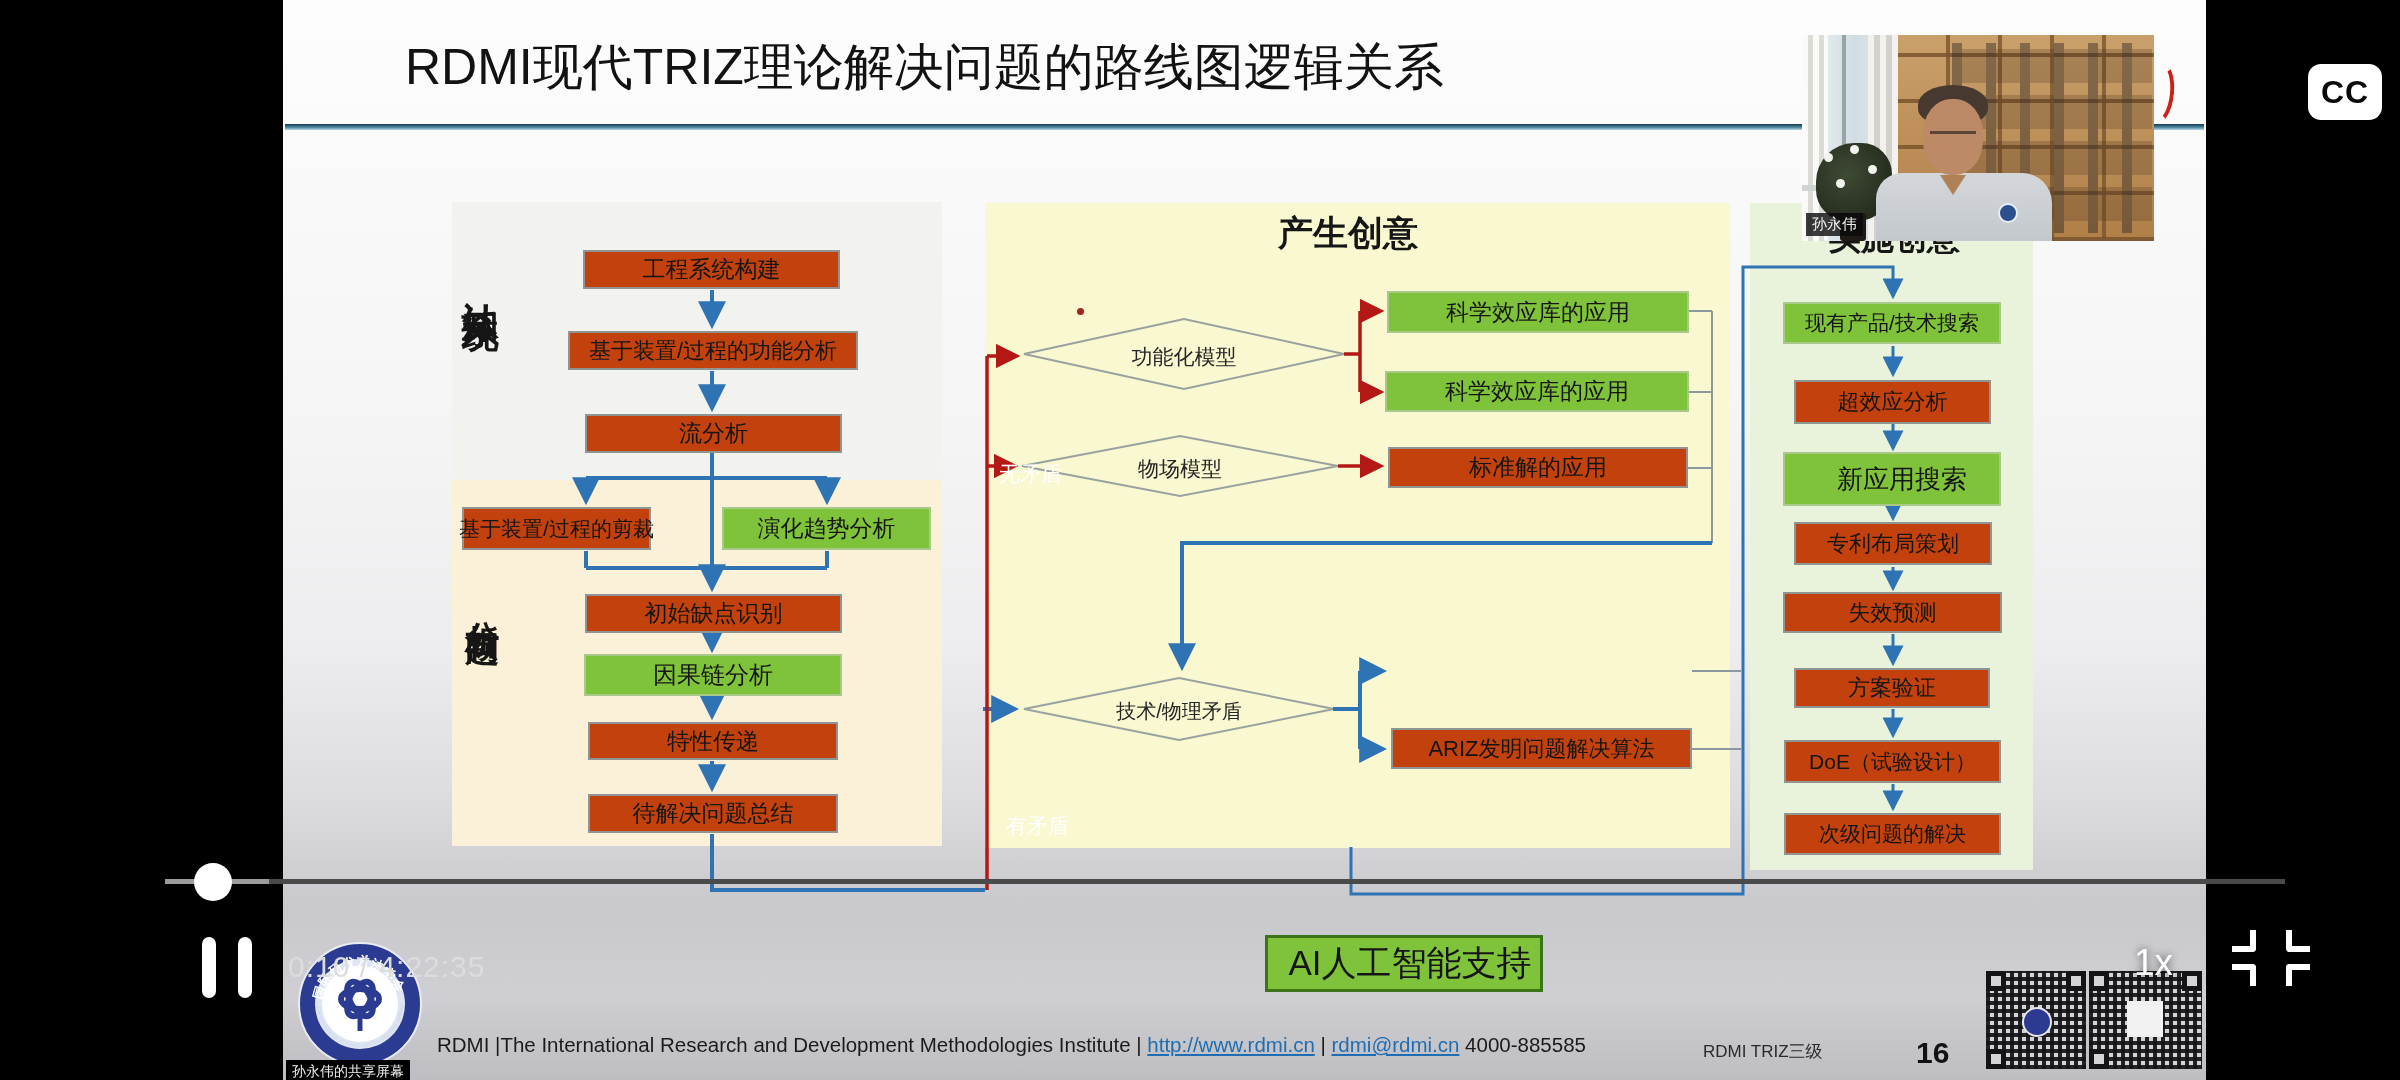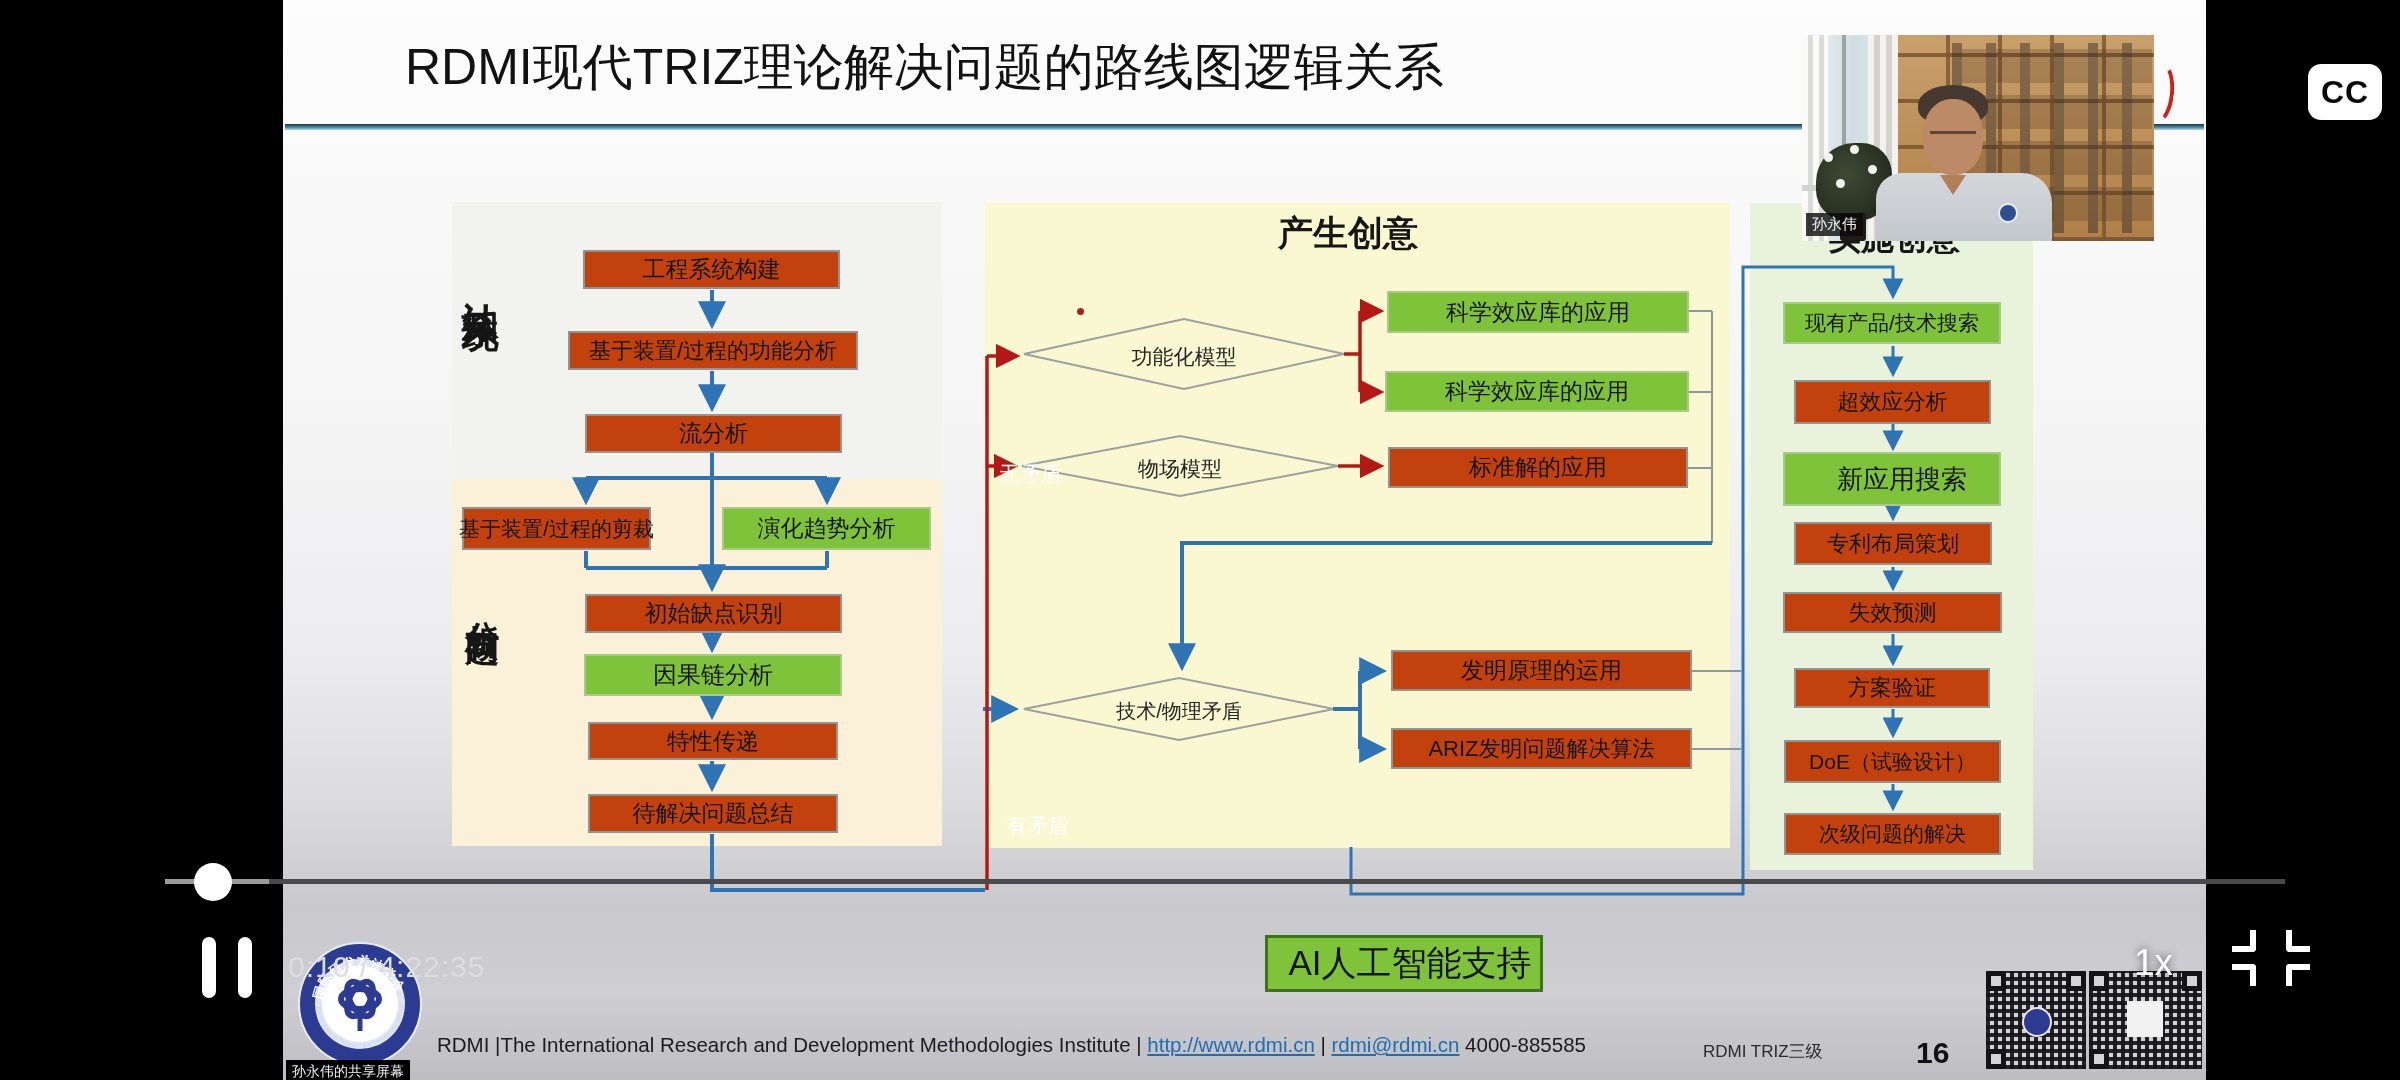--- a/index.html
+++ b/index.html
@@ -170,21 +170,20 @@
   <div class="abs fbox" style="left:462px;top:507px;width:189px;height:43px;font-size:21px;">基于装置/过程的剪裁</div>
   <div class="abs fbox g" style="left:722px;top:507px;width:209px;height:43px;font-size:23px;">演化趋势分析</div>
   <div class="abs fbox" style="left:585px;top:594px;width:257px;height:39px;font-size:23px;">初始缺点识别</div>
   <div class="abs fbox g" style="left:584px;top:654px;width:258px;height:42px;font-size:24px;">因果链分析</div>
   <div class="abs fbox" style="left:588px;top:722px;width:250px;height:38px;font-size:23px;">特性传递</div>
   <div class="abs fbox" style="left:588px;top:794px;width:250px;height:39px;font-size:23px;">待解决问题总结</div>
 
   <div class="abs fbox g" style="left:1387px;top:291px;width:302px;height:42px;font-size:23px;">科学效应库的应用</div>
   <div class="abs fbox g" style="left:1385px;top:371px;width:304px;height:41px;font-size:23px;">科学效应库的应用</div>
   <div class="abs fbox" style="left:1388px;top:447px;width:300px;height:41px;font-size:23px;">标准解的应用</div>
-  <div class="abs fbox" style="left:1391px;top:650px;width:301px;height:41px;font-size:23px;">发明原理的运用</div>
   <div class="abs fbox" style="left:1391px;top:728px;width:301px;height:41px;font-size:22px;">ARIZ发明问题解决算法</div>
 
   <div class="abs dlabel" style="left:1104px;top:343px;width:160px;font-size:21px;">功能化模型</div>
   <div class="abs dlabel" style="left:1100px;top:455px;width:160px;font-size:21px;">物场模型</div>
   <div class="abs dlabel" style="left:1094px;top:698px;width:170px;font-size:20px;">技术/物理矛盾</div>
   <div class="abs smalllab" style="left:999px;top:416px;font-size:21px;">无矛盾</div>
   <div class="abs smalllab" style="left:1006px;top:768px;font-size:21px;">有矛盾</div>
   <div class="abs" id="laser-dot" style="left:1077px;top:308px;width:7px;height:7px;"></div>
 
   <div class="abs fbox g" style="left:1783px;top:302px;width:218px;height:42px;font-size:21px;">现有产品/技术搜索</div>

